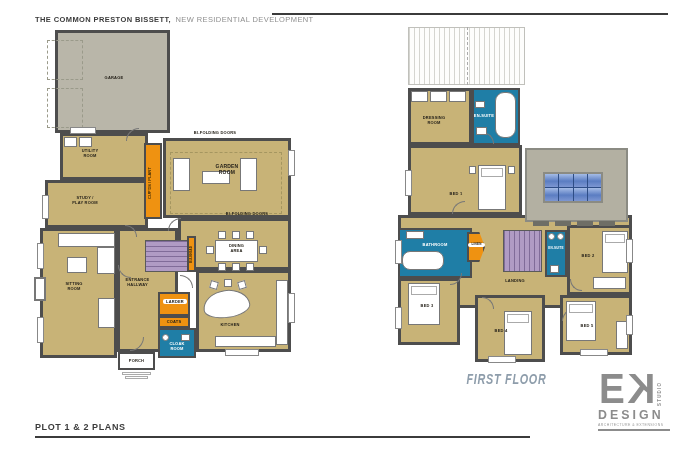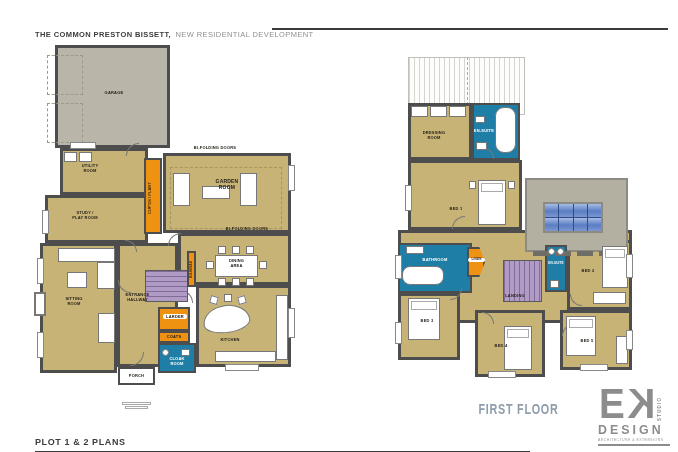--- a/index.html
+++ b/index.html
@@ -1,18 +1,18 @@
 <!DOCTYPE html>
 <html><head>
 <meta charset="utf-8">
 <style>
   html,body{margin:0;padding:0;background:#fff;}
   body{width:678px;height:452px;position:relative;overflow:hidden;
        font-family:"Liberation Sans",sans-serif;}
-  .abs{position:absolute;box-sizing:border-box;margin-top:15px;}
+  .abs{position:absolute;box-sizing:border-box;}
   
   .hdr-strong{font-size:7.5px;font-weight:bold;color:#3c3c3c;letter-spacing:.4px;}
   .hdr-light{font-size:7.5px;color:#8f8f8f;letter-spacing:.4px;}
   .rule{background:#3b3b3b;height:2px;}
   .sheet-title{font-size:9px;font-weight:bold;color:#3c3c3c;letter-spacing:.6px;}
   
   .room{position:absolute;box-sizing:border-box;background:#c8b377;border:3px solid #4d4d4d;}
   .gray{background:#b9b6a9;}
   .teal{background:#1f7ea6;border-width:2px;}
   .orange{background:#ef9211;border-width:2px;}
@@ -245,21 +245,21 @@
   <div class="lbl tiny" style="left:48px;top:166px;width:36px;">BED 1</div>
   <div class="lbl tiny light" style="left:18px;top:217px;width:54px;">BATHROOM</div>
   <div class="lbl tiny pill" style="left:78px;top:218px;width:15px;font-size:3px;">LINEN</div>
   <div class="lbl tiny" style="left:104px;top:253px;width:42px;">LANDING</div>
   <div class="lbl light" style="left:155px;top:222px;width:22px;font-size:3px;">EN-SUITE</div>
   <div class="lbl tiny" style="left:184px;top:228px;width:28px;">BED 2</div>
   <div class="lbl tiny" style="left:22px;top:278px;width:30px;">BED 3</div>
   <div class="lbl tiny" style="left:96px;top:303px;width:30px;">BED 4</div>
   <div class="lbl tiny" style="left:182px;top:298px;width:30px;">BED 5</div>
 
-  <div class="abs floor-title" style="left:48px;top:345px;width:160px;"><span>FIRST FLOOR</span></div>
+  <div class="abs floor-title" style="left:36px;top:345px;width:160px;font-style:italic;"><span>FIRST FLOOR</span></div>
 </div>
 
 <div class="abs sheet-title" style="left:35px;top:422px;">PLOT 1 &amp; 2  PLANS</div>
 <div class="abs rule" style="left:35px;top:436px;width:495px;"></div>
 
 <div class="abs" style="left:598px;top:372px;width:72px;">
   <div class="logo-letters">
     <span class="L">E</span>
     <span class="L Lk">K</span>
     <span class="logo-studio">STUDIO</span>

